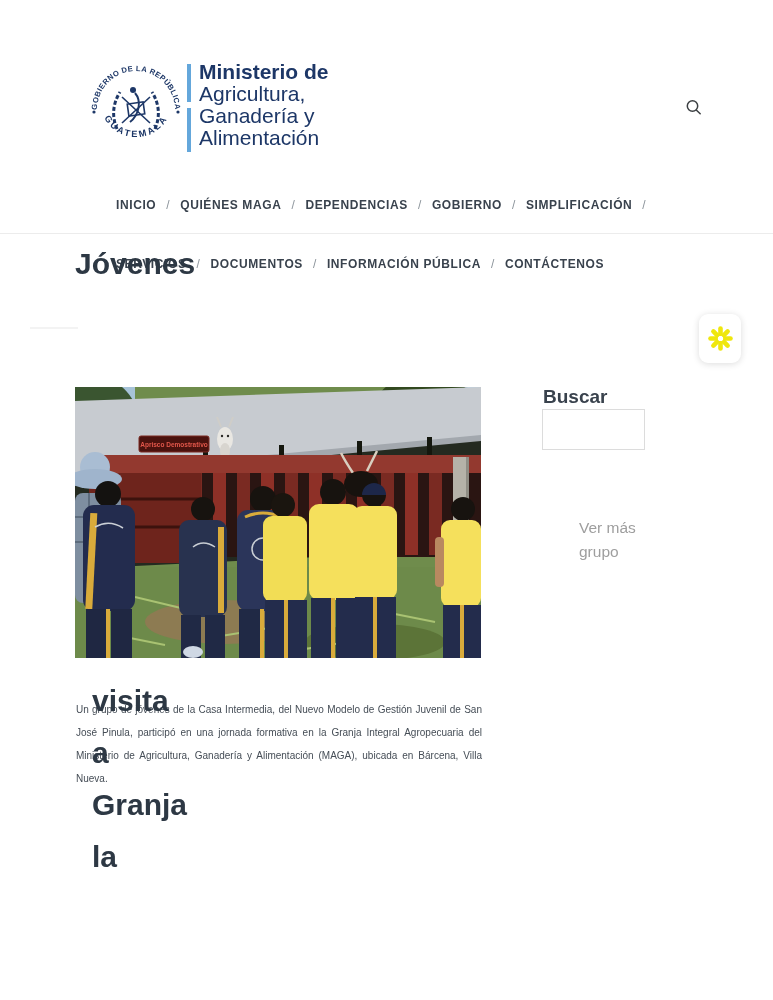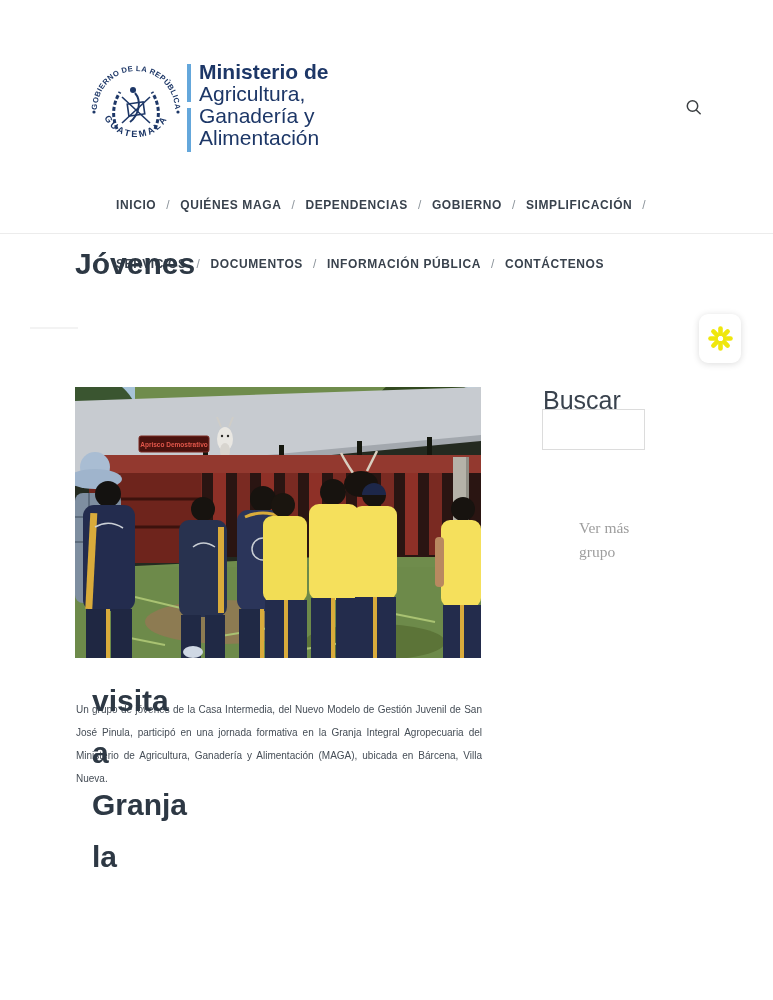--- a/index.html
+++ b/index.html
@@ -35,26 +35,26 @@
   .title-top{top:238px;}
   .title-bottom{top:658px;}
   .title-word{display:block;font-size:30px;font-weight:700;color:#2d3844;line-height:52px;}
 
   .photo{position:absolute;left:75px;top:387px;width:406px;height:271px;z-index:2;}
 
   .article-body{position:absolute;left:75px;top:697px;width:406px;z-index:3;
                 font-size:10px;line-height:23px;color:#454d56;text-align:justify;margin:1px;}
 
   
-  .sidebar-search-label{position:absolute;left:543px;top:386px;font-size:25px;color:#39424d;}
+  .sidebar-search-label{position:absolute;left:543px;top:386px;font-size:19px;color:#39424d;font-weight:bold;}
   .sidebar-search-input{position:absolute;left:542px;top:409px;width:103px;height:41px;
                         border:1px solid #dcdcdc;background:#fff;box-sizing:border-box;
                         font-family:"Liberation Sans",sans-serif;font-size:15px;padding:4px 8px;outline:none;}
   .more-notes{position:absolute;left:579px;top:516px;font-size:15.5px;line-height:23.5px;
-              color:#9e9e9e;cursor:pointer;font-family:Liberation Serif, serif;}
+              color:#9e9e9e;cursor:pointer;}
   .note-line{display:block;}
 
   
   .access-btn{position:absolute;left:699px;top:314px;width:42px;height:49px;background:#fff;
               border:none;border-radius:9px;box-shadow:0 1px 7px rgba(0,0,0,.14);cursor:pointer;
               display:flex;align-items:center;justify-content:center;z-index:6;}
 </style>
 </head>
 <body>
 

